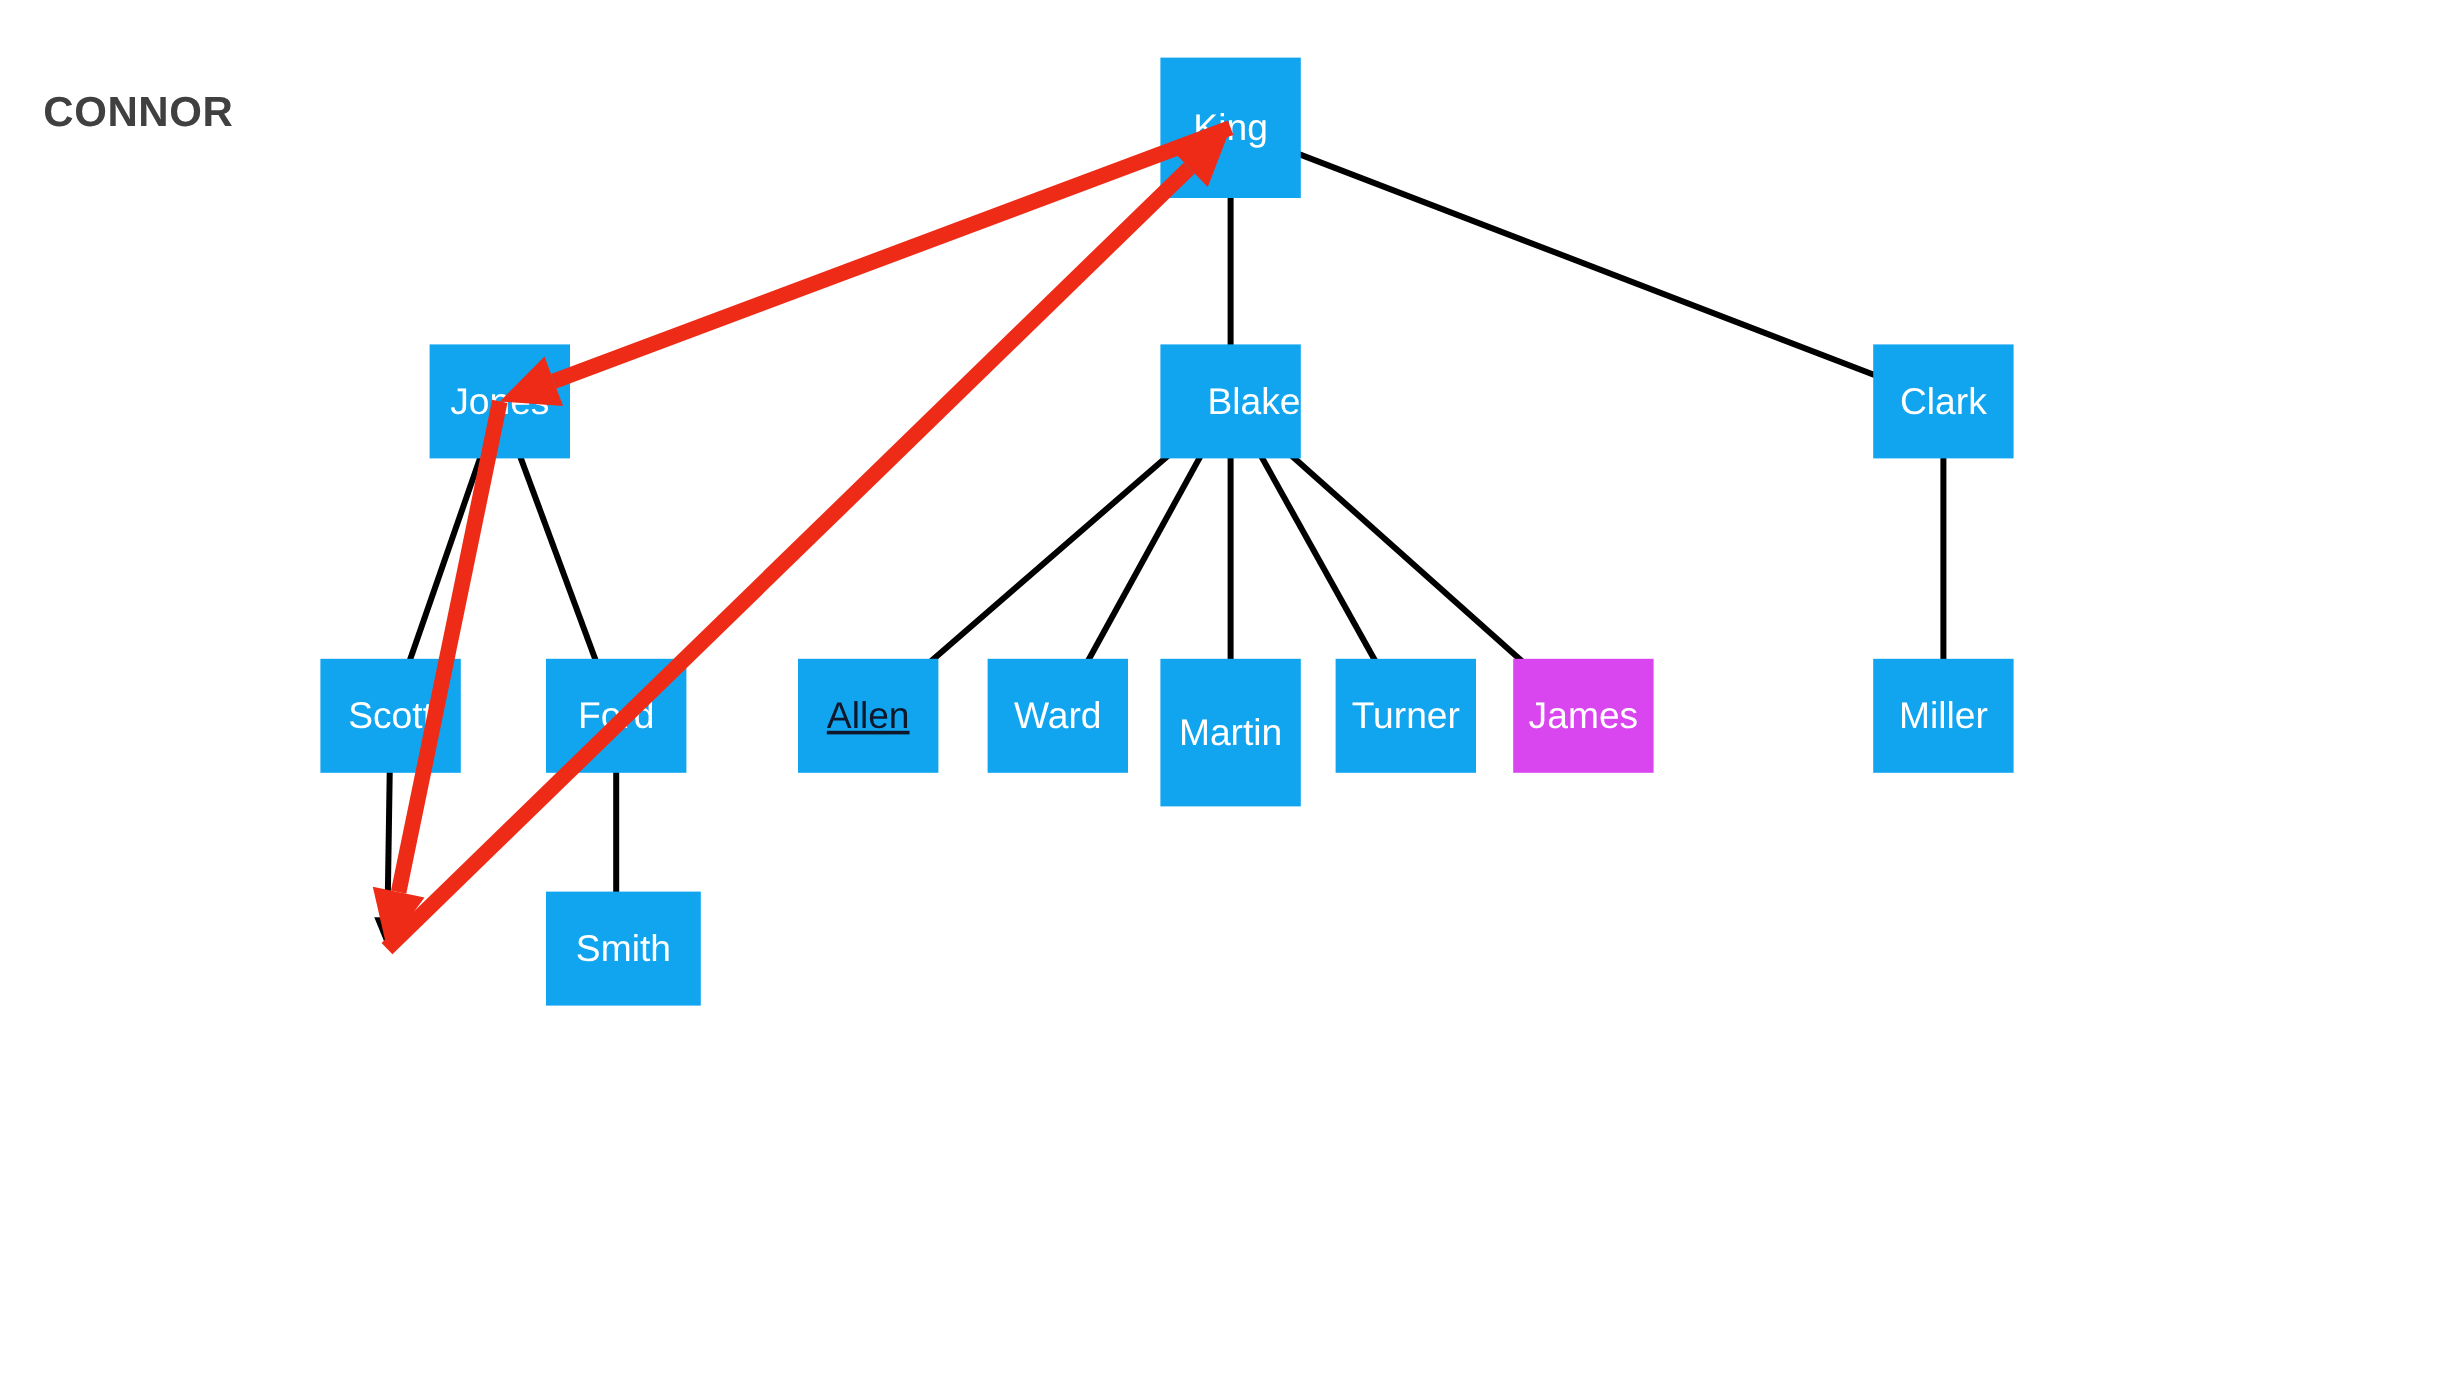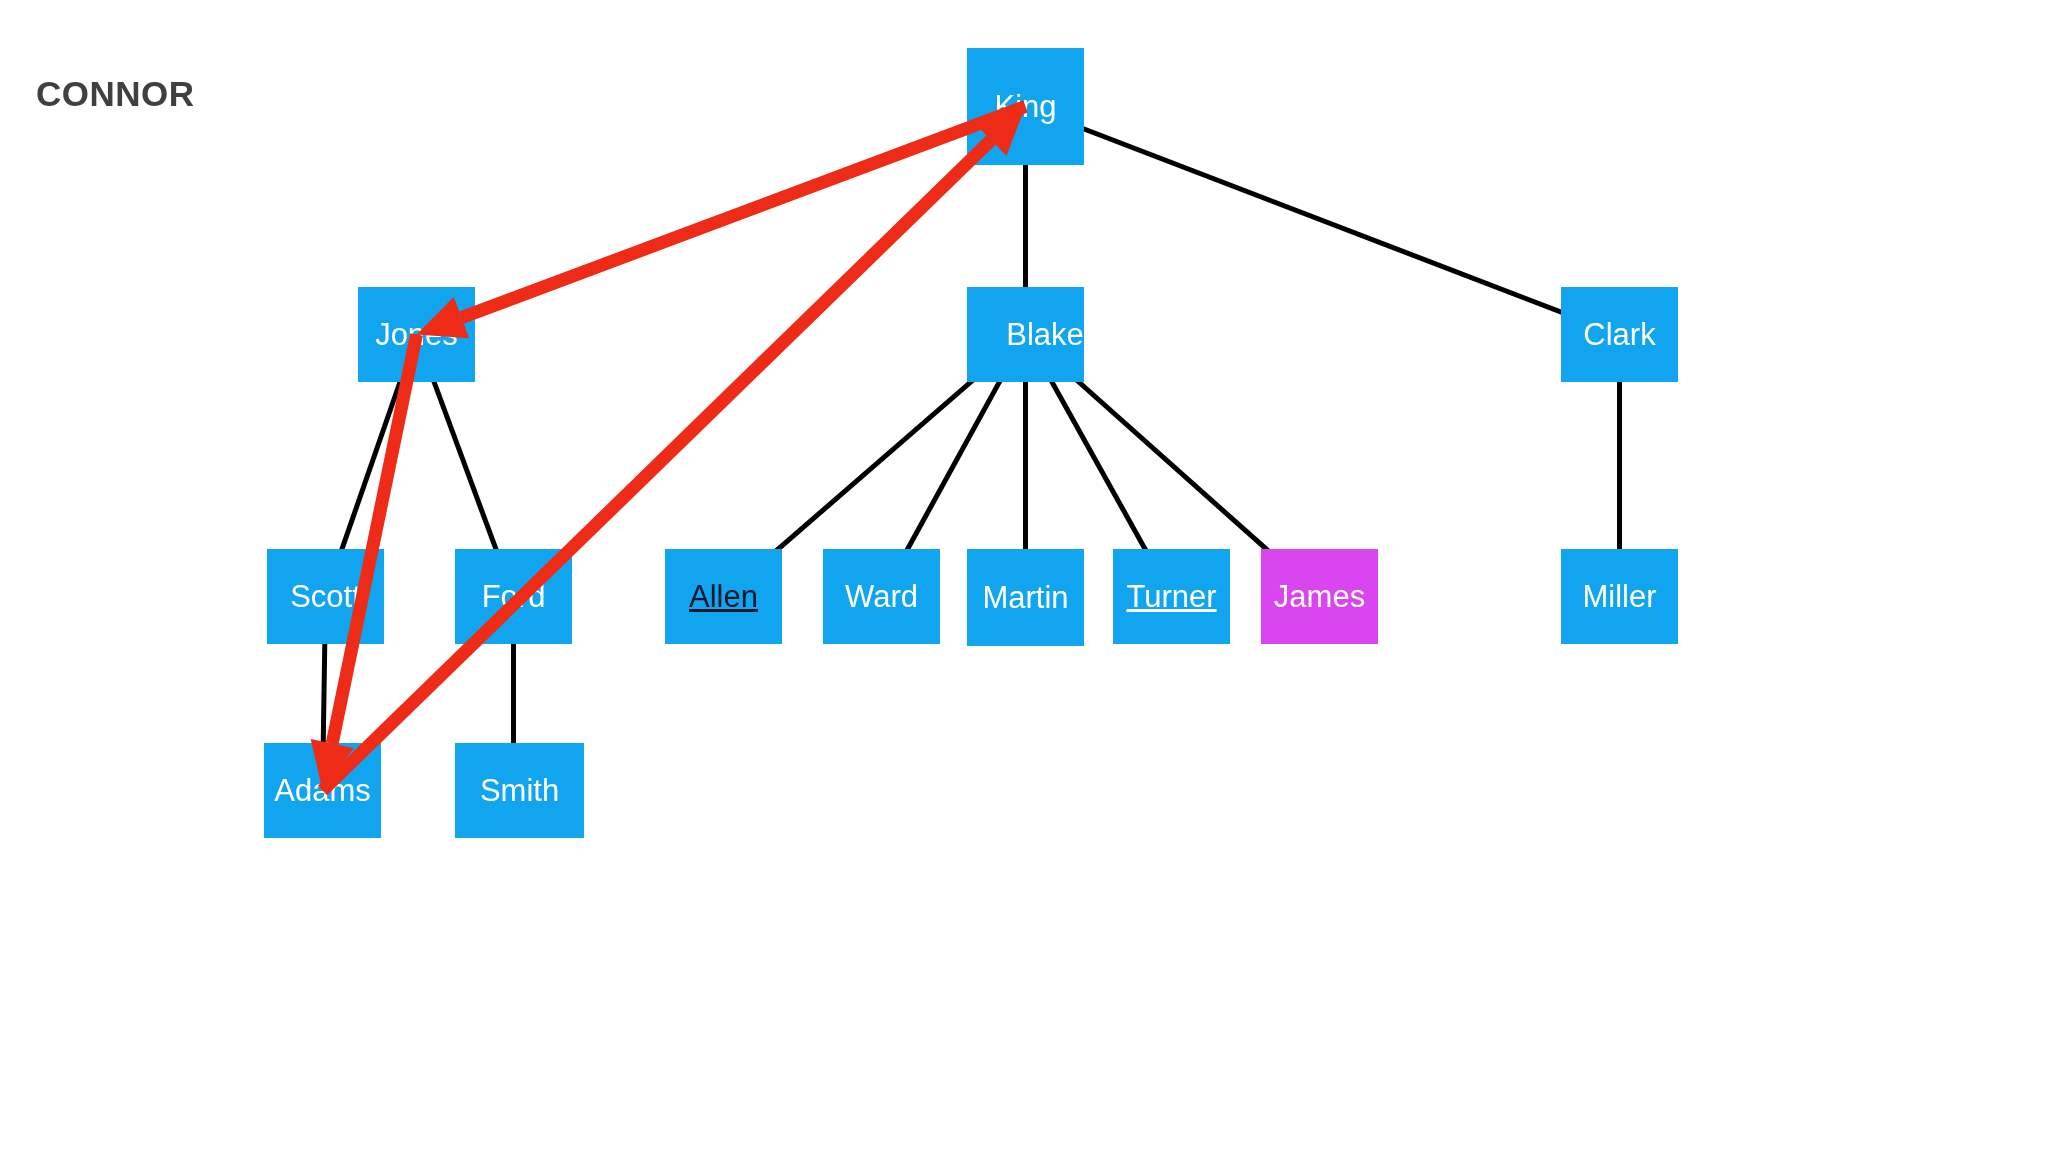--- a/index.html
+++ b/index.html
@@ -150,34 +150,31 @@
       </div>
       <div class="node" style="left: 455px; top: 549px; width: 117px; height: 95px; background: rgb(18, 165, 239);">
         <span class="node-label" style="color: rgb(255, 255, 255);">Ford</span>
       </div>
       <div class="node" style="left: 665px; top: 549px; width: 117px; height: 95px; background: rgb(18, 165, 239);">
         <span class="node-label" style="color: #0f172a; text-decoration: underline;">Allen</span>
       </div>
       <div class="node" style="left: 823px; top: 549px; width: 117px; height: 95px; background: rgb(18, 165, 239);">
         <span class="node-label" style="color: rgb(255, 255, 255);">Ward</span>
       </div>
-      <div class="node" style="left: 967px; top: 549px; width: 117px; height: 97px; background: rgb(18, 165, 239);">
+      <div class="node" style="left: 967px; top: 549px; width: 117px; height: 123px; background: rgb(18, 165, 239);">
         <span class="node-label" style="color: rgb(255, 255, 255);">Martin</span>
       </div>
       <div class="node" style="left: 1113px; top: 549px; width: 117px; height: 95px; background: rgb(18, 165, 239);">
-        <span class="node-label" style="color: rgb(255, 255, 255); text-decoration: underline;">Turner</span>
+        <span class="node-label" style="color: rgb(255, 255, 255);">Turner</span>
       </div>
       <div class="node" style="left: 1261px; top: 549px; width: 117px; height: 95px; background: #d946ef;">
         <span class="node-label" style="color: rgb(255, 255, 255);">James</span>
       </div>
       <div class="node" style="left: 1561px; top: 549px; width: 117px; height: 95px; background: rgb(18, 165, 239);">
         <span class="node-label" style="color: rgb(255, 255, 255);">Miller</span>
-      </div>
-      <div class="node" style="left: 264px; top: 743px; width: 117px; height: 95px; background: rgb(18, 165, 239);">
-        <span class="node-label" style="color: rgb(255, 255, 255);">Adams</span>
       </div>
       <div class="node" style="left: 455px; top: 743px; width: 129px; height: 95px; background: rgb(18, 165, 239);">
         <span class="node-label" style="color: rgb(255, 255, 255);">Smith</span>
       </div>
     </div>
 
   <svg id="highlight-layer" viewBox="0 0 2048 1152" width="2048" height="1152" xmlns="http://www.w3.org/2000/svg">
       <g>
         <line x1="322.5" y1="790.5" x2="991.097155316363" y2="139.9730380705658" stroke="#EE2B16" stroke-width="13" stroke-linecap="butt"></line>
         <polygon points="1025.5,106.5 1006.438964432039,155.7410085505661 975.755346200687,124.20506759056548" fill="#EE2B16"></polygon>

